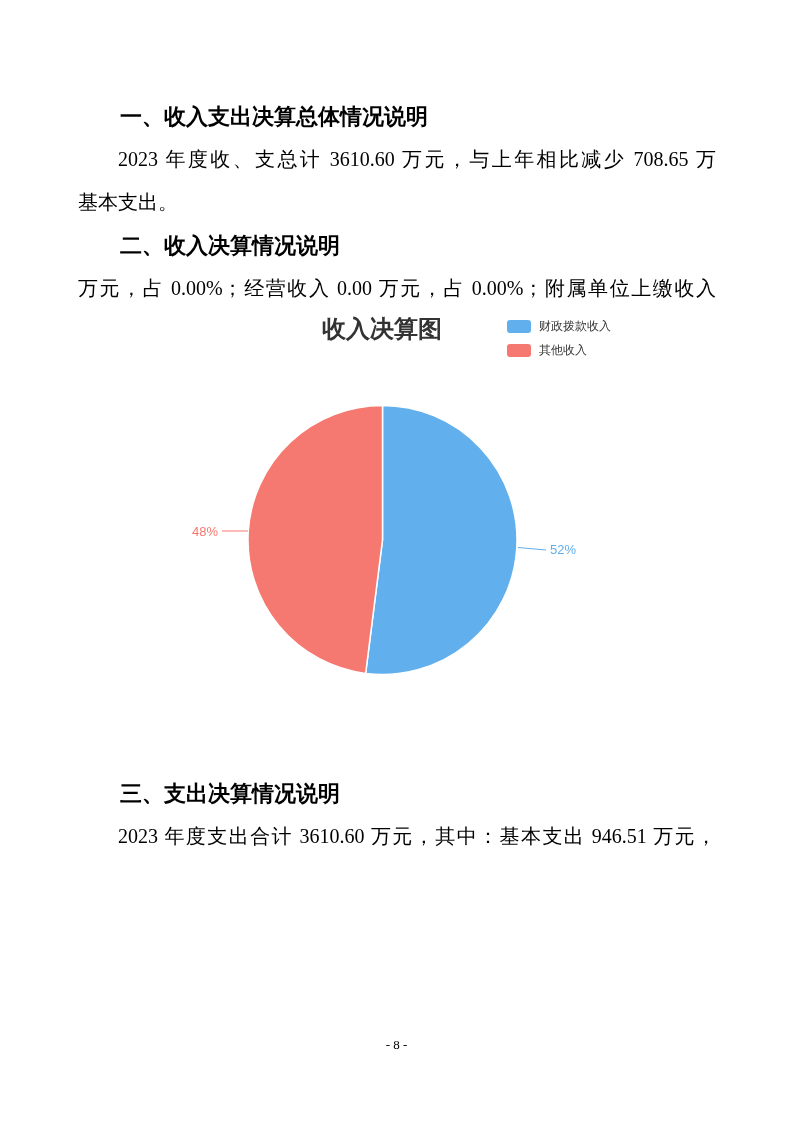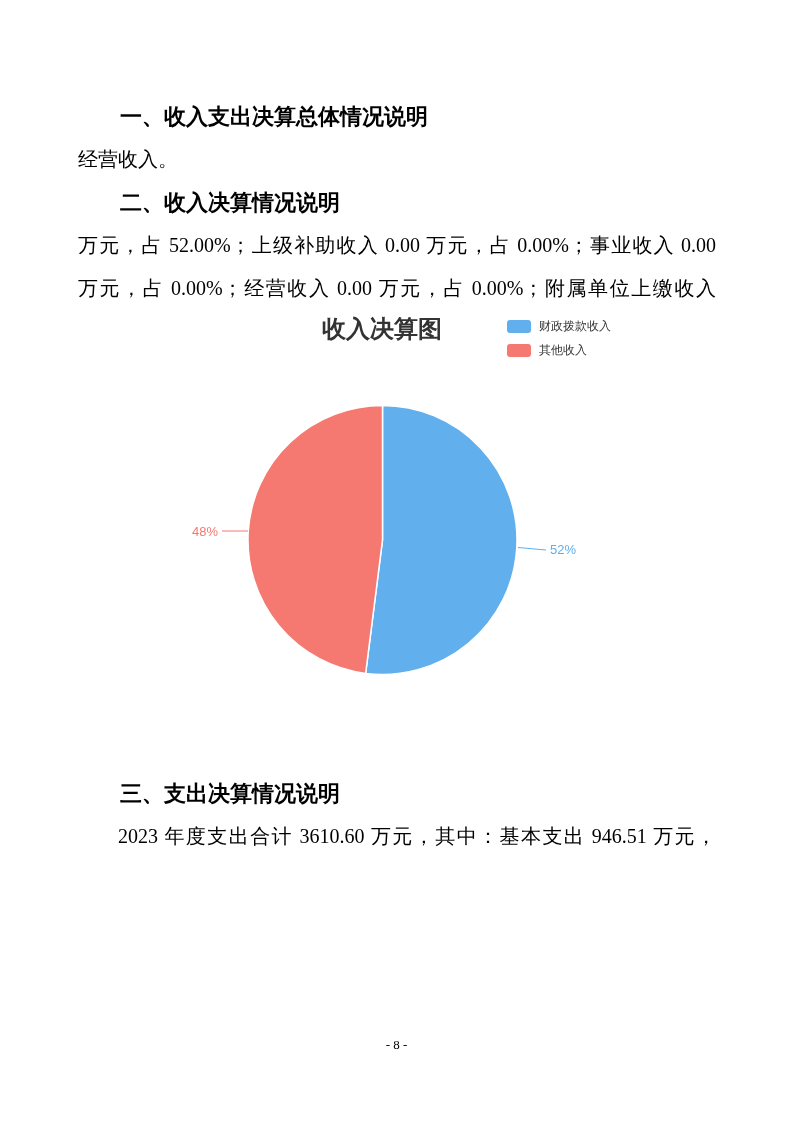--- a/index.html
+++ b/index.html
@@ -89,26 +89,26 @@
     color: #000000;
   }
 </style>
 </head>
 <body>
 
 <div class="page">
 
   <div class="heading">一、收入支出决算总体情况说明</div>
   <div>
-    <div class="body-line para-end">经营收入。</div>
+    <div class="body-line indent">2023 年度收、支总计 3610.60 万元，与上年相比减少 708.65 万</div>
+    <div class="body-line para-end">基本支出。</div>
   </div>
 
   <div class="heading">二、收入决算情况说明</div>
   <div>
-    <div class="body-line">万元，占 52.00%；上级补助收入 0.00 万元，占 0.00%；事业收入 0.00</div>
     <div class="body-line">万元，占 0.00%；经营收入 0.00 万元，占 0.00%；附属单位上缴收入</div>
   </div>
 
   <div class="chart">
     <div class="chart-title">收入决算图</div>
 
     <div class="legend">
       <div class="legend-row">
         <span class="legend-swatch fiscal"></span>
         <span class="legend-label">财政拨款收入</span>

